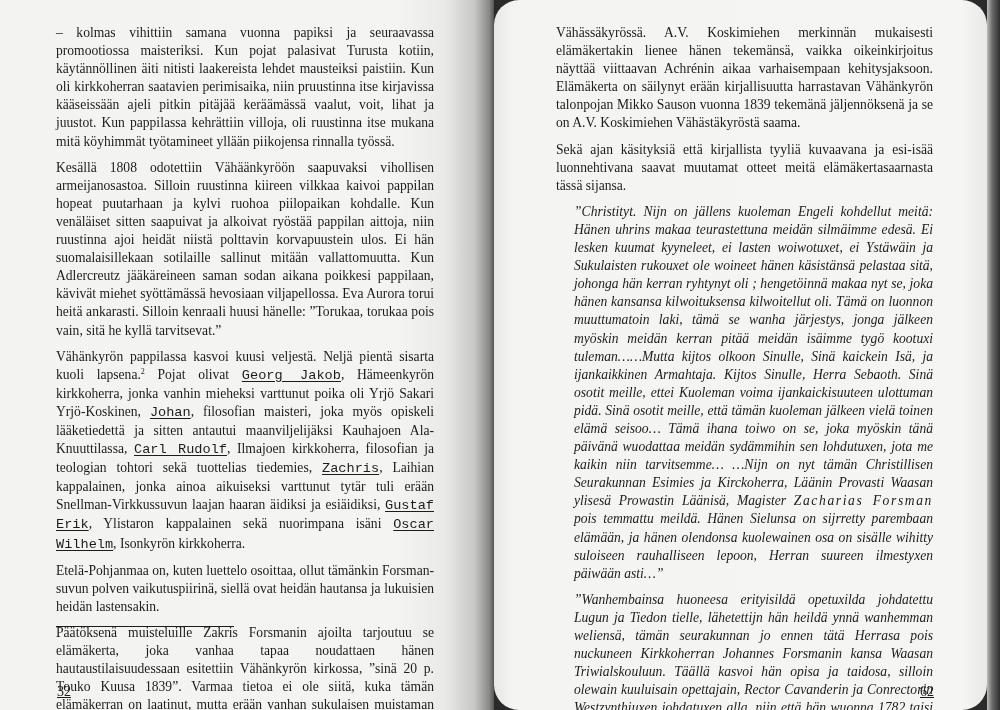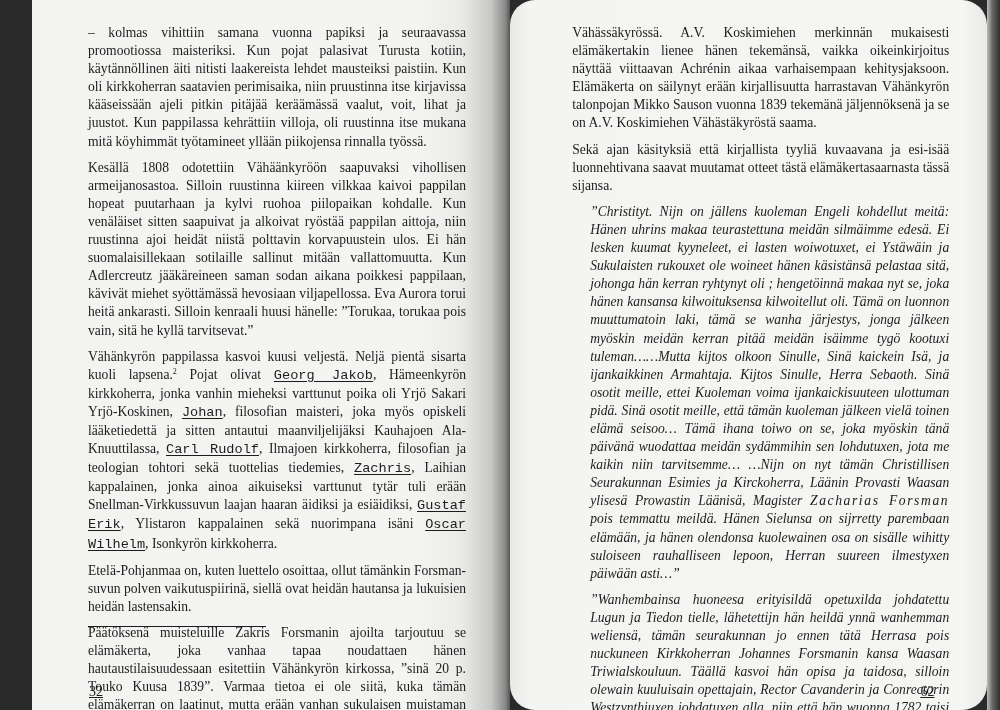--- a/index.html
+++ b/index.html
@@ -22,21 +22,20 @@
   }
   .page {
     position: relative;
     height: 710px;
     box-sizing: border-box;
     background: #f4f4f2;
   }
   .page-left {
     width: 494px;
     background: linear-gradient(to right, #f3f3f1 0%, #f4f4f2 80%, #eaeae8 90%, #c8c8c6 96%, #8a8a88 99%, #555 100%);
-    margin-left: 32px;
   }
   .page-right {
     width: 493px;
     background: linear-gradient(to right, #e8e8e6 0%, #f4f4f2 4%, #f5f5f3 95%, #e9e9e7 100%);
     border-radius: 25px;
   }
   .right-edge {
     width: 13px;
     height: 710px;
     background: linear-gradient(to right, #bdbdbb 0%, #6a6a68 40%, #2e2e2e 100%);
@@ -122,21 +121,21 @@
       <p>Etelä-Pohjanmaa on, kuten luettelo osoittaa, ollut tämänkin Forsman-suvun polven vaikutuspiirinä, siellä ovat heidän hautansa ja lukuisien heidän lastensakin.</p>
       <p><span>Päätöksenä muisteluille Zakris Forsmanin ajoilta tarjoutuu se elämäkerta, joka vanhaa tapaa noudattaen hänen hautaustilaisuudessaan esitettiin Vähänkyrön kirkossa, ”sinä 20 p. Touko Kuusa 1839”. Varmaa tietoa ei ole siitä, kuka tämän elämäkerran on laatinut, mutta erään vanhan sukulaisen muistaman mukaan tunnettu herännäissaarnaaja </span><span class="spaced">Lars Josef Achrén</span><span> (k. 1842) hautasi rovasti Forsmanin ollessaan kirkkoherran viran avonaiseksi jouduttua välisaarnaajana</span></p>
     </div>
     <div class="footnote-rule"></div>
     <div class="page-num">32</div>
   </div>
 
   <div class="page page-right">
     <div class="text-block">
       <p>Vähässäkyrössä. A.V. Koskimiehen merkinnän mukaisesti elämäkertakin lienee hänen tekemänsä, vaikka oikeinkirjoitus näyttää viittaavan Achrénin aikaa varhaisempaan kehitysjaksoon. Elämäkerta on säilynyt erään kirjallisuutta harrastavan Vähänkyrön talonpojan Mikko Sauson vuonna 1839 tekemänä jäljennöksenä ja se on A.V. Koskimiehen Vähästäkyröstä saama.</p>
-      <p>Sekä ajan käsityksiä että kirjallista tyyliä kuvaavana ja esi-isää luonnehtivana saavat muutamat otteet tästä elämäkertasaarnasta tässä sijansa.</p>
+      <p>Sekä ajan käsityksiä että kirjallista tyyliä kuvaavana ja esi-isää luonnehtivana saavat muutamat otteet meitä elämäkertasaarnasta tässä sijansa.</p>
       <p class="quote"><span>”Christityt. Nijn on jällens kuoleman Engeli kohdellut meitä: Hänen uhrins makaa teurastettuna meidän silmäimme edesä. Ei lesken kuumat kyyneleet, ei lasten woiwotuxet, ei Ystäwäin ja Sukulaisten rukouxet ole woineet hänen käsistänsä pelastaa sitä, johonga hän kerran ryhtynyt oli ; hengetöinnä makaa nyt se, joka hänen kansansa kilwoituksensa kilwoitellut oli. Tämä on luonnon muuttumatoin laki, tämä se wanha järjestys, jonga jälkeen myöskin meidän kerran pitää meidän isäimme tygö kootuxi tuleman……Mutta kijtos olkoon Sinulle, Sinä kaickein Isä, ja ijankaikkinen Armahtaja. Kijtos Sinulle, Herra Sebaoth. Sinä osotit meille, ettei Kuoleman voima ijankaickisuuteen ulottuman pidä. Sinä osotit meille, että tämän kuoleman jälkeen vielä toinen elämä seisoo… Tämä ihana toiwo on se, joka myöskin tänä päivänä wuodattaa meidän sydämmihin sen lohdutuxen, jota me kaikin niin tarvitsemme… …Nijn on nyt tämän Christillisen Seurakunnan Esimies ja Kirckoherra, Läänin Provasti Waasan ylisesä Prowastin Läänisä, Magister </span><span class="spaced">Zacharias Forsman</span><span> pois temmattu meildä. Hänen Sielunsa on sijrretty parembaan elämään, ja hänen olendonsa kuolewainen osa on sisälle wihitty suloiseen rauhalliseen lepoon, Herran suureen ilmestyxen päiwään asti…”</span></p>
       <p class="quote">”Wanhembainsa huoneesa erityisildä opetuxilda johdatettu Lugun ja Tiedon tielle, lähetettijn hän heildä ynnä wanhemman weliensä, tämän seurakunnan jo ennen tätä Herrasa pois nuckuneen Kirkkoherran Johannes Forsmanin kansa Waasan Triwialskouluun. Täällä kasvoi hän opisa ja taidosa, silloin olewain kuuluisain opettajain, Rector Cavanderin ja Conrectorin Westzynthiuxen johdatuxen alla, nijn että hän wuonna 1782 taisi Turun Akademiaan lähettää, jossa hän studeerawaisten lukuun sisälle kirjoitettijn. Sitte kuin hän Academiasa kaickinaisisa, sekä autuuden oppihin, että maalliseen</p>
     </div>
     <div class="page-num">62</div>
   </div>
 
   <div class="right-edge"></div>
 </div>
 
 </body></html>

